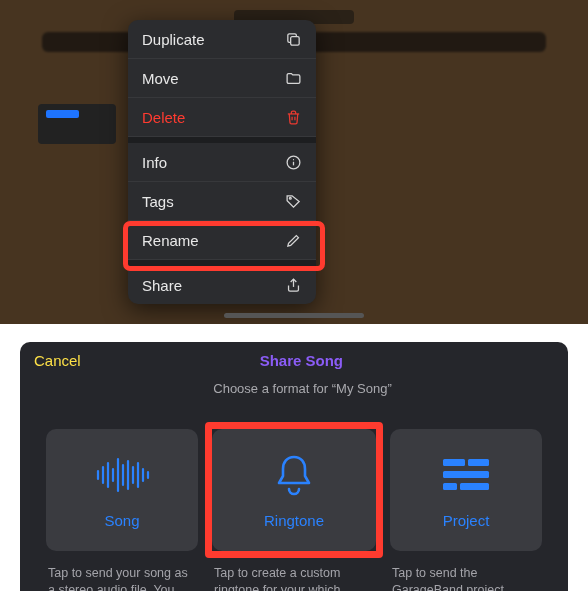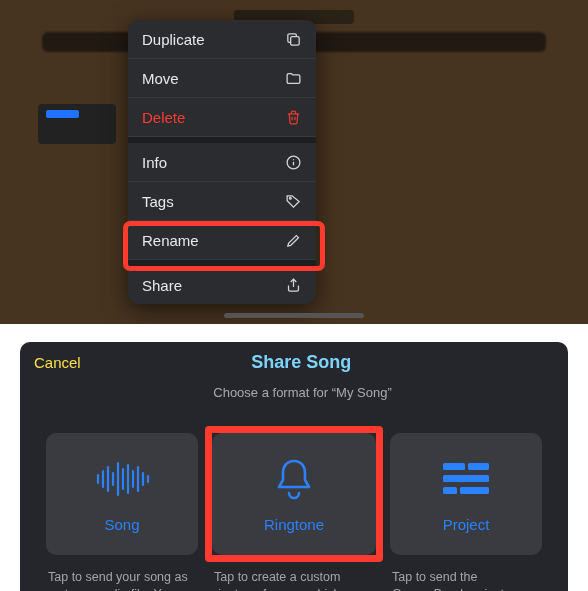--- a/index.html
+++ b/index.html
@@ -127,23 +127,23 @@
     align-items: center;
     justify-content: space-between;
     padding: 10px 14px 8px;
   }
   .sheet-header .cancel {
     color: #fde047;
     font-size: 15px;
     cursor: pointer;
   }
   .sheet-header .title {
-    font-size: 18px;
+    font-size: 15px;
     font-weight: 600;
-    color: #7dd3fc;
+    color: #8b5cf6;
     margin-left: 20px;
   }
   .sheet-header .spacer { width: 52px; }
   .subhead {
     text-align: center;
     color: #a9a9ae;
     font-size: 13px;
     margin-top: 4px;
     margin-bottom: 16px;
     padding-left: 17px;

